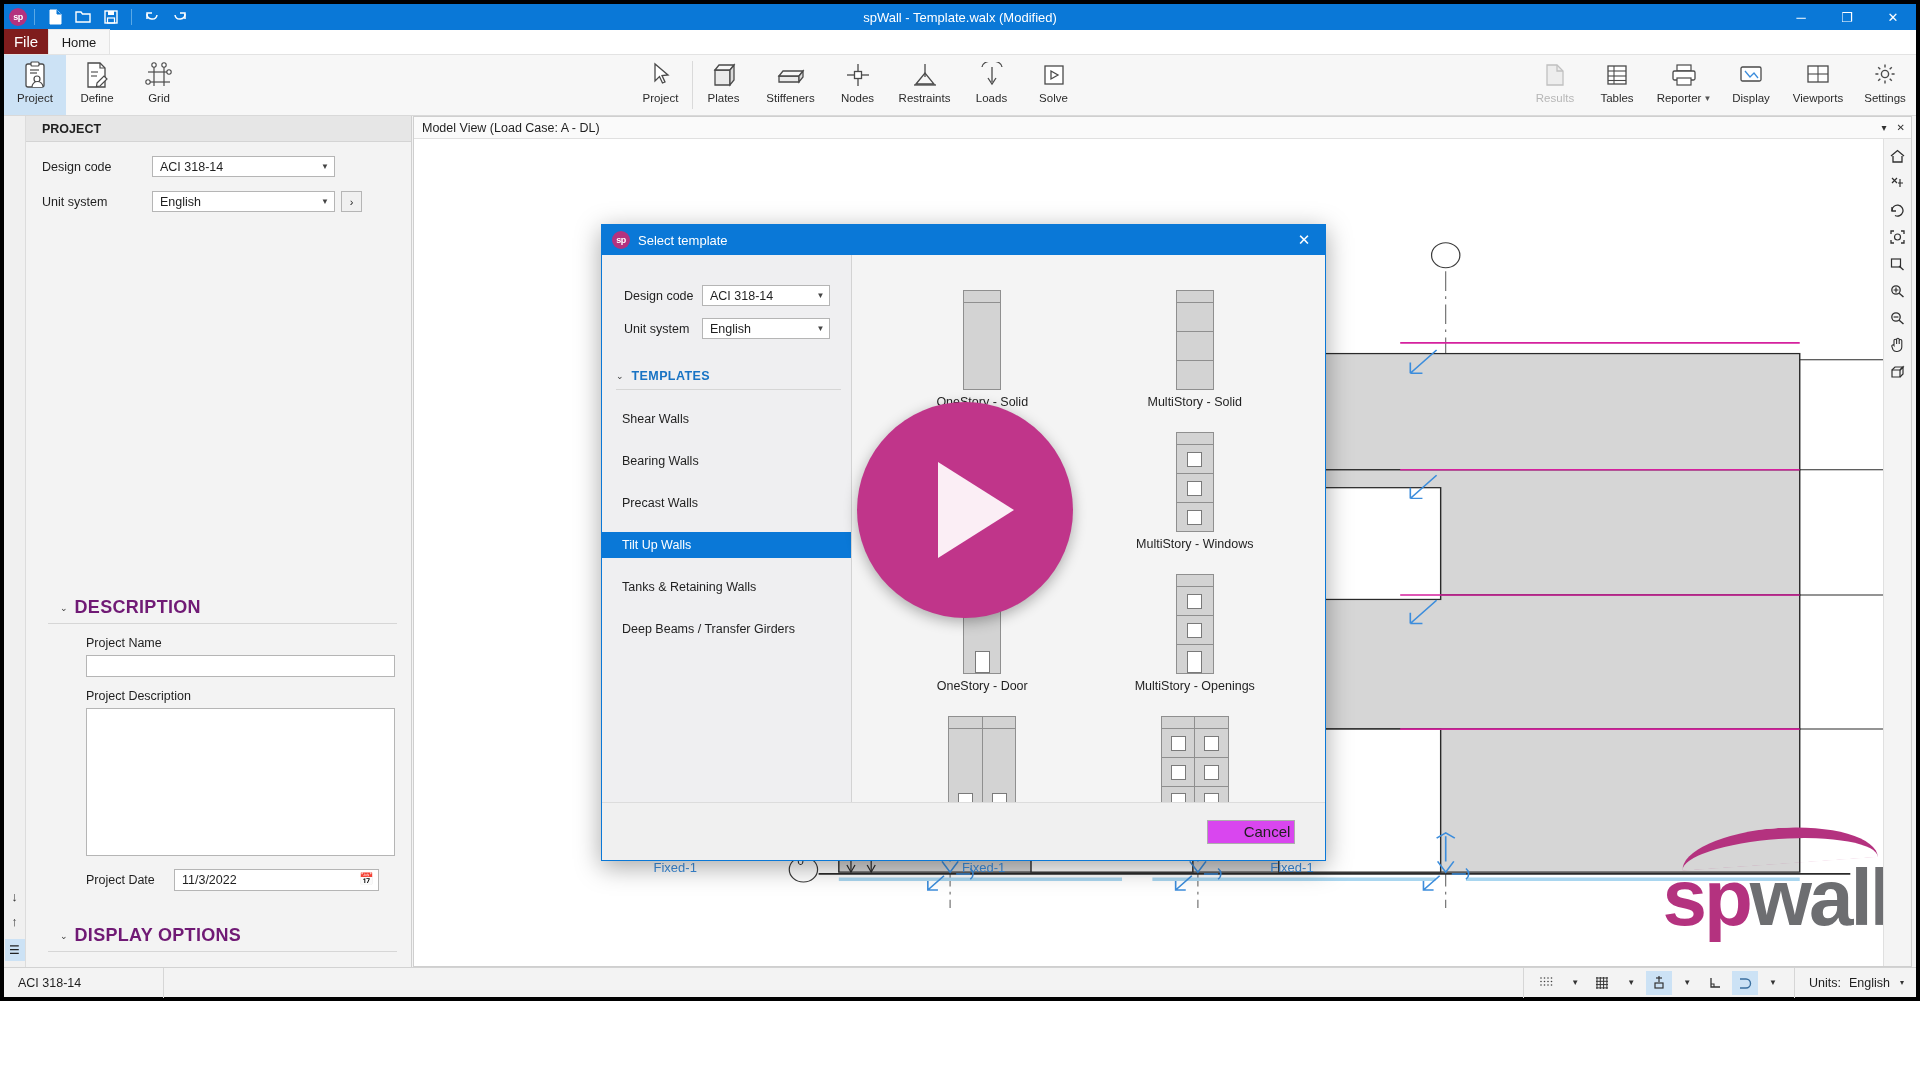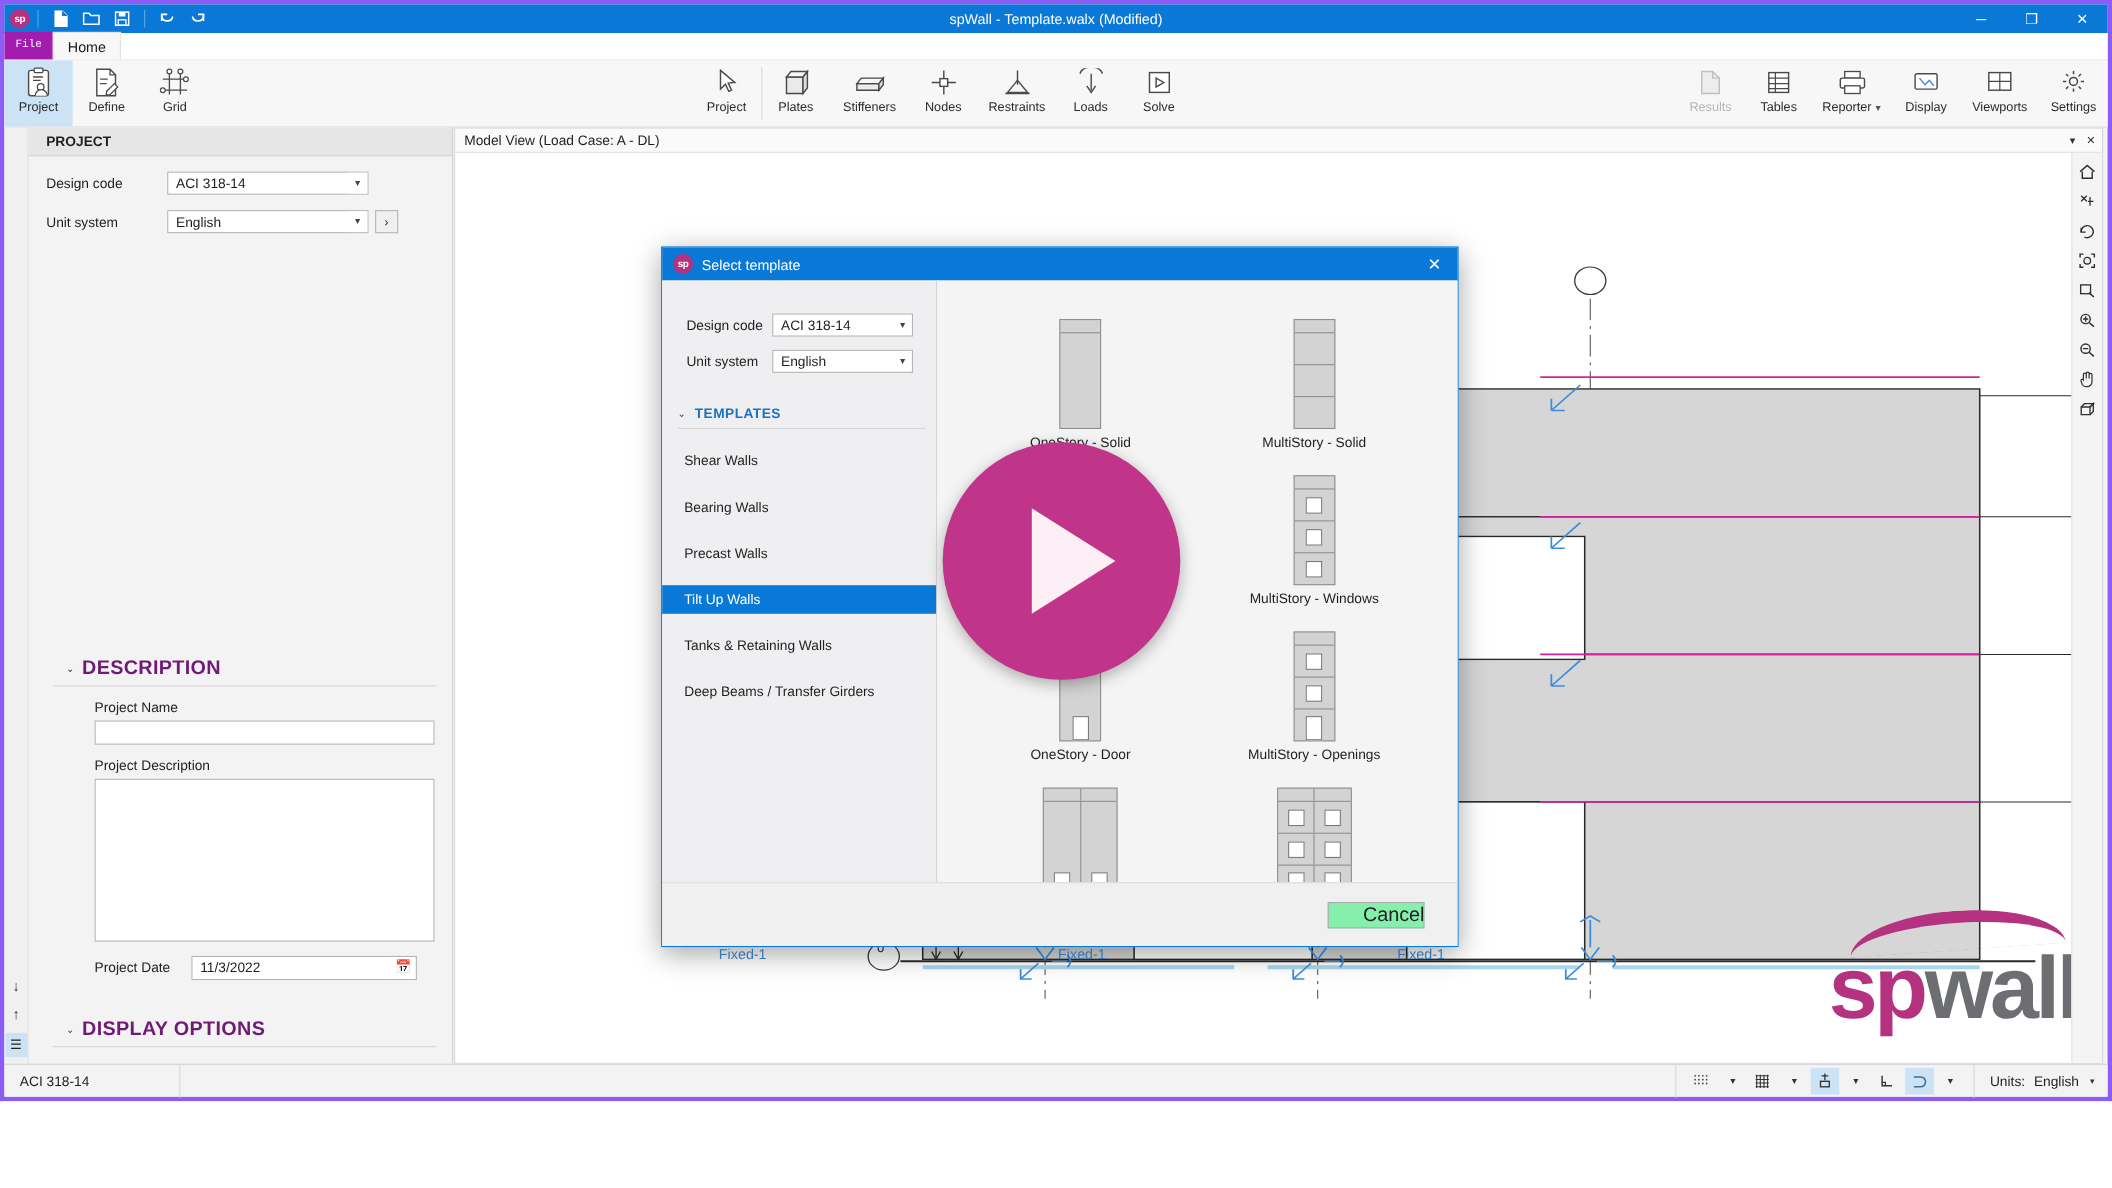--- a/index.html
+++ b/index.html
@@ -5,21 +5,21 @@
   * { box-sizing: border-box; margin: 0; padding: 0; }
   html, body {
     width: 1920px; height: 1080px;
     font-family: "Liberation Sans", sans-serif;
     overflow: hidden;
     background: #ffffff;
   }
   #app {
     position: relative;
     width: 1920px; height: 1001px;
-    border: 4px solid #8b5cf6;
+    border: 4px solid #000000;
     background: #f3f3f3;
   }
 
   
   .titlebar {
     position: absolute; left: 0; top: 0; width: 1912px; height: 26px;
     background: #0a78d7; color: #fff;
     display: flex; align-items: center;
   }
   .tb-left { display: flex; align-items: center; padding-left: 5px; gap: 2px; height: 26px; }
@@ -45,22 +45,22 @@
     color: #fff; font-size: 13px;
   }
 
   
   .tabbar {
     position: absolute; left: 0; top: 26px; width: 1912px; height: 25px;
     background: #ffffff; display: flex; align-items: flex-end;
     border-bottom: 1px solid #e3e3e3;
   }
   .tab-file {
-    width: 44px; height: 25px; background: #a21caf; color: #fff;
-    display: flex; align-items: center; justify-content: center; font-size: 10px; font-family: Liberation Mono, monospace;
+    width: 44px; height: 25px; background: #7f1d1d; color: #fff;
+    display: flex; align-items: center; justify-content: center; font-size: 15px;
   }
   .tab-home {
     width: 62px; height: 25px; background: #f7f7f7; color: #1a1a1a;
     display: flex; align-items: center; justify-content: center; font-size: 13px;
     border: 1px solid #e3e3e3; border-bottom: none;
   }
 
   
   .ribbon {
     position: absolute; left: 0; top: 51px; width: 1912px; height: 61px;
@@ -266,22 +266,22 @@
   .bay:last-child { border-right: none; }
   .win { width: 15px; height: 15px; background: #fff; border: 1px solid #7a7a7a; }
   .door { width: 15px; height: 22px; background: #fff; border: 1px solid #7a7a7a; align-self: flex-end; }
 
   .dlg-foot {
     position: absolute; left: 0; right: 0; bottom: 0; height: 58px;
     background: #f0f0f0; border-top: 1px solid #dcdcdc;
     display: flex; align-items: center; justify-content: flex-end; padding-right: 30px;
   }
   .btn-cancel {
-    width: 88px; height: 24px; background: #86efac; border: 1px solid #adadad;
-    font-size: 18px; color: #1f1f1f; display: flex; align-items: center; justify-content: center; padding-left: 32px;
+    width: 88px; height: 24px; background: #d946ef; border: 1px solid #adadad;
+    font-size: 15px; color: #1f1f1f; display: flex; align-items: center; justify-content: center; padding-left: 32px;
   }
 
   
   .playbtn {
     position: absolute; left: 853px; top: 398px; width: 216px; height: 216px;
     border-radius: 50%; background: #c0358a; box-shadow: 0 4px 14px rgba(0,0,0,.3);
     display: flex; align-items: center; justify-content: center; z-index: 40;
   }
   .playtri {
     width: 0; height: 0; border-left: 76px solid #fbeef5;

